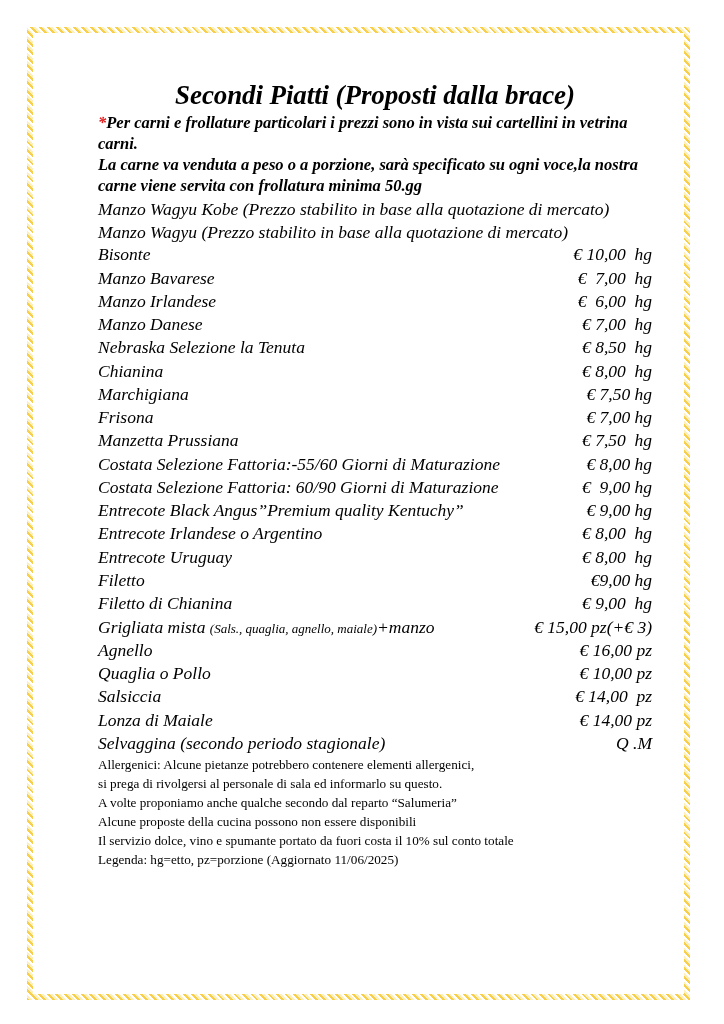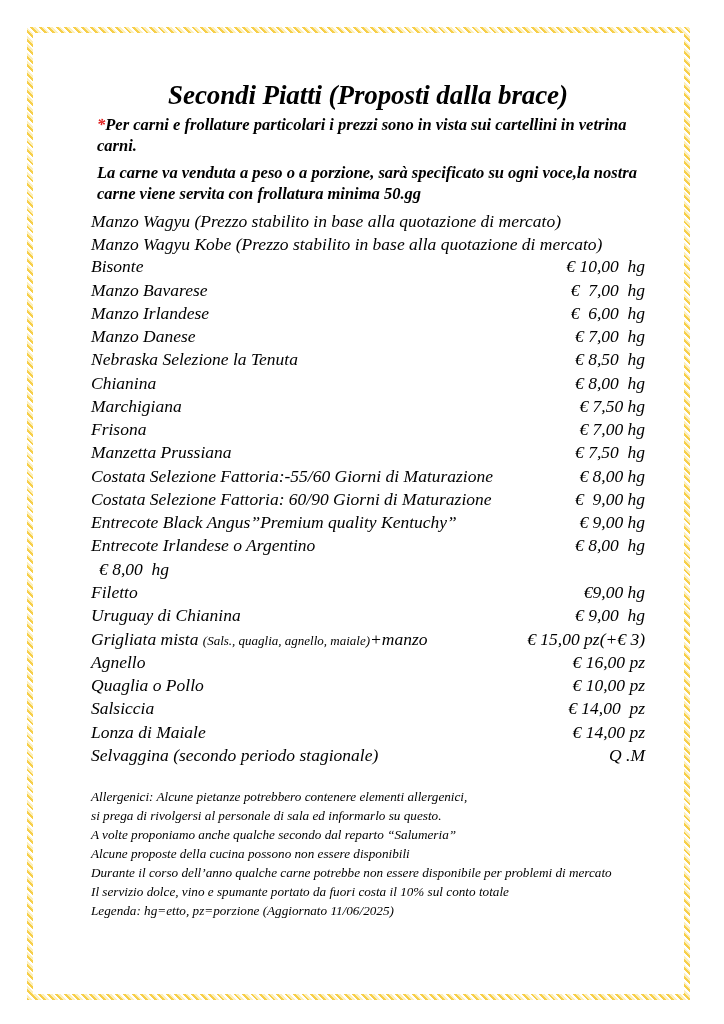--- a/index.html
+++ b/index.html
@@ -37,21 +37,21 @@
     width: 100%;
     height: 100%;
     background: #ffffff;
     box-sizing: border-box;
     position: relative;
   }
 
   
   #menu-content {
     position: absolute;
-    left: 58px;
+    left: 65px;
     top: 48px;
     width: 554px;
   }
 
   
   .menu-title {
     font-size: 27px;
     font-weight: bold;
     font-style: italic;
     text-align: center;
@@ -62,21 +62,21 @@
   }
 
   
   .intro-block {
     font-size: 16.5px;
     font-weight: bold;
     font-style: italic;
     line-height: 1.26;
     margin: 0;
   }
-  .intro-line { margin: 6px; }
+  .intro-line { margin: 0; }
   .asterisk { color: #e02020; }
 
   
   .items {
     margin-top: 2px;
   }
   .item-row {
     display: flex;
     align-items: baseline;
     justify-content: space-between;
@@ -99,23 +99,21 @@
     padding-left: 8px;
     white-space: pre;
     text-align: right;
   }
   .small-note {
     font-size: 13px;
   }
 
   
   .footer-block {
-    margin-top: 20px;
     font-size: 13.2px;
-    font-style: italic;
     line-height: 1.44;
   }
   .footer-line { margin: 0; }
 </style>
 </head>
 <body>
 
 <div id="menu-frame">
   <div id="menu-sheet">
 
@@ -123,24 +121,24 @@
 
       <h1 class="menu-title">Secondi Piatti (Proposti dalla brace)</h1>
 
       <div class="intro-block">
         <p class="intro-line"><span class="asterisk">*</span><span>Per carni e frollature particolari i prezzi sono in vista sui cartellini in vetrina carni.</span></p>
         <p class="intro-line">La carne va venduta a peso o a porzione, sarà specificato su ogni voce,la nostra carne viene servita con frollatura minima 50.gg</p>
       </div>
 
       <div class="items" id="items-list">
           <div class="item-row">
+            <span class="item-name wrap">Manzo Wagyu Kobe  (Prezzo stabilito in base alla quotazione di mercato)</span>
+          </div>
+          <div class="item-row">
             <span class="item-name wrap">Manzo Wagyu   (Prezzo stabilito in base alla quotazione di mercato)</span>
-          </div>
-          <div class="item-row">
-            <span class="item-name wrap">Manzo Wagyu Kobe  (Prezzo stabilito in base alla quotazione di mercato)</span>
           </div>
           <div class="item-row">
             <span class="item-name">Bisonte</span>
             <span class="item-price">€ 10,00  hg</span>
           </div>
           <div class="item-row">
             <span class="item-name">Manzo Bavarese</span>
             <span class="item-price">€  7,00  hg</span>
           </div>
           <div class="item-row">
@@ -181,28 +179,29 @@
           </div>
           <div class="item-row">
             <span class="item-name">Entrecote Black Angus”Premium quality Kentuchy”</span>
             <span class="item-price">€ 9,00 hg</span>
           </div>
           <div class="item-row">
             <span class="item-name">Entrecote Irlandese o Argentino</span>
             <span class="item-price">€ 8,00  hg</span>
           </div>
           <div class="item-row">
+            <span class="item-name">Entrecote Uruguay</span>
             <span class="item-price">€ 8,00  hg</span>
           </div>
           <div class="item-row">
             <span class="item-name">Filetto</span>
             <span class="item-price">€9,00 hg</span>
           </div>
           <div class="item-row">
-            <span class="item-name">Uruguay di Chianina</span>
+            <span class="item-name">Filetto di Chianina</span>
             <span class="item-price">€ 9,00  hg</span>
           </div>
           <div class="item-row">
             <span class="item-name"><span>Grigliata mista </span><span class="small-note">(Sals., quaglia, agnello, maiale)</span><span>+manzo</span></span>
             <span class="item-price">€ 15,00 pz(+€ 3)</span>
           </div>
           <div class="item-row">
             <span class="item-name">Agnello</span>
             <span class="item-price">€ 16,00 pz</span>
           </div>
@@ -222,20 +221,19 @@
             <span class="item-name">Selvaggina (secondo periodo stagionale)</span>
             <span class="item-price">Q .M</span>
           </div>
         </div>
 
       <div class="footer-block">
         <p class="footer-line">Allergenici: Alcune pietanze potrebbero contenere elementi allergenici,</p>
         <p class="footer-line">si prega di rivolgersi al personale di sala ed informarlo su questo.</p>
         <p class="footer-line">A volte proponiamo anche qualche secondo dal reparto “Salumeria”</p>
         <p class="footer-line">Alcune proposte della cucina possono non essere disponibili</p>
-        <p class="footer-line">Durante il corso dell’anno qualche carne potrebbe non essere disponibile per problemi di mercato</p>
         <p class="footer-line">Il servizio dolce, vino e spumante portato da fuori costa il 10% sul conto totale</p>
         <p class="footer-line">Legenda: hg=etto, pz=porzione  (Aggiornato 11/06/2025)</p>
       </div>
 
     </div>
   </div>
 </div>
 
 </body></html>

